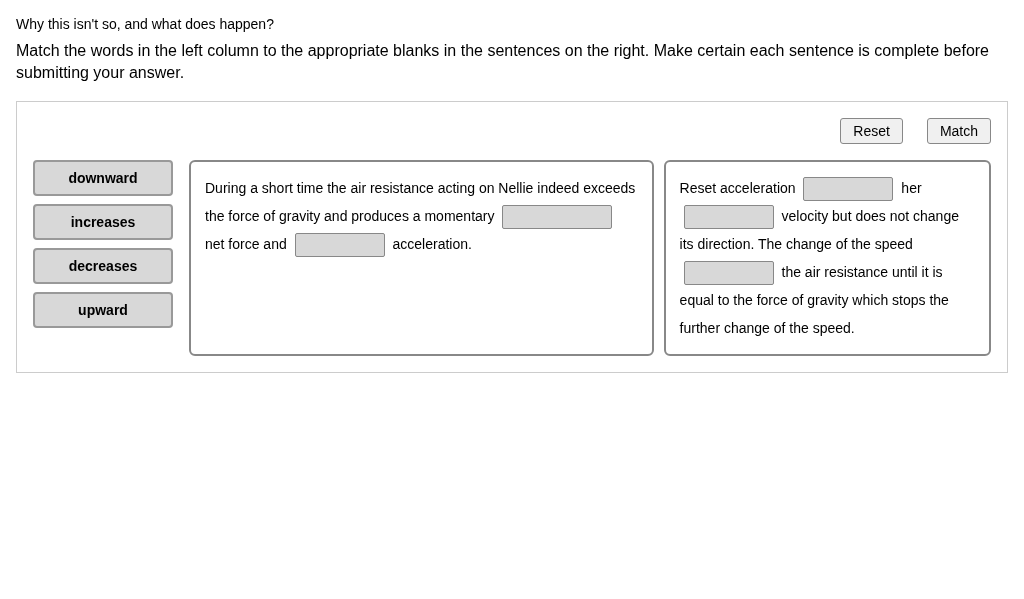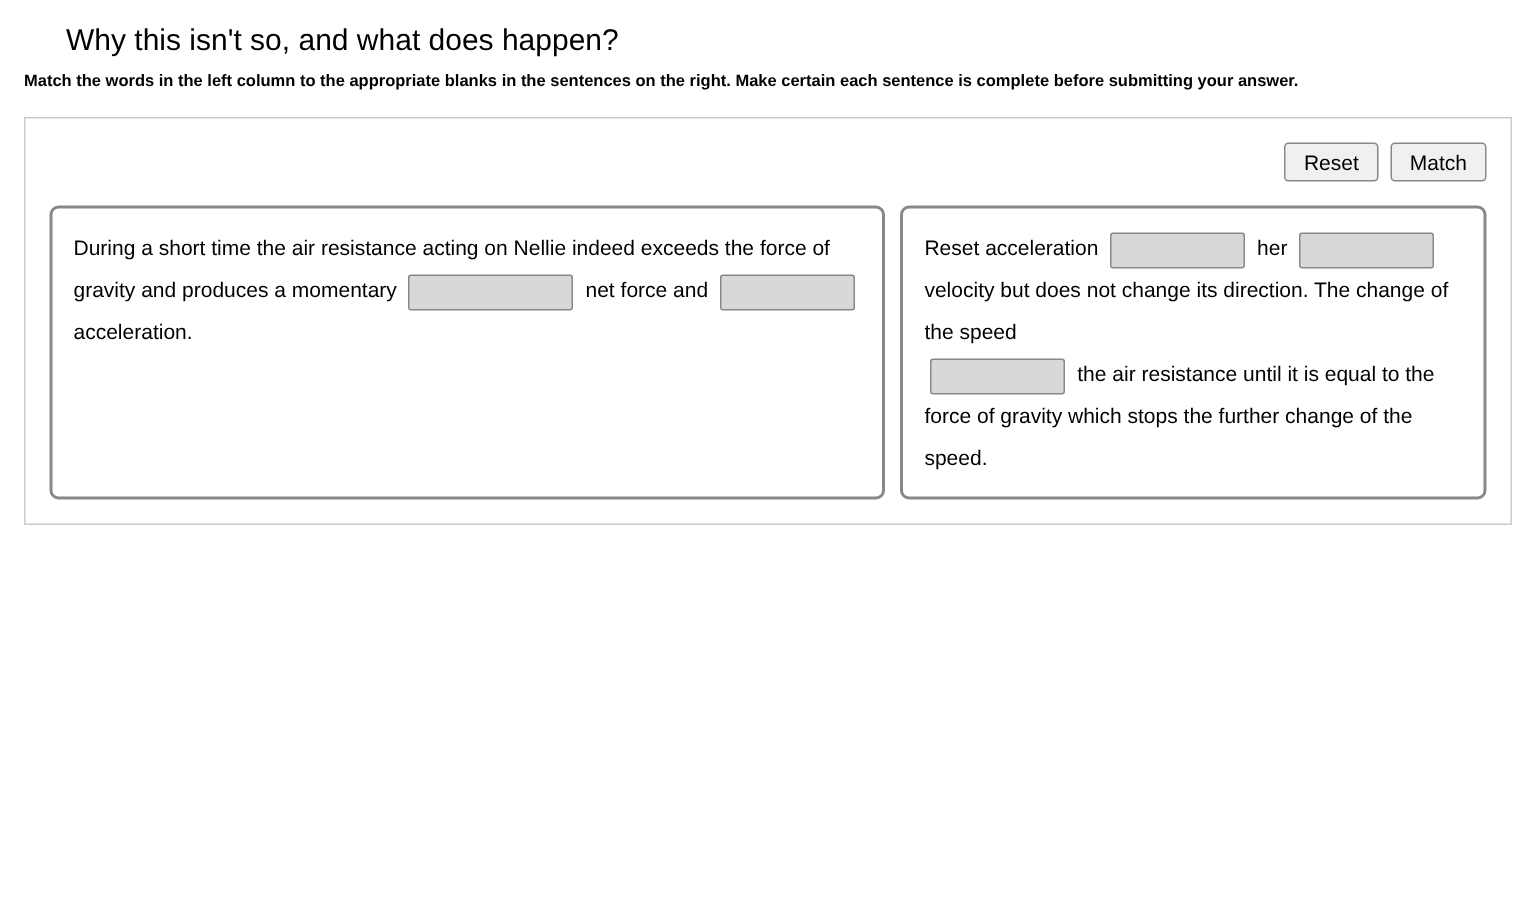--- a/index.html
+++ b/index.html
@@ -5,39 +5,38 @@
     * { box-sizing: border-box; margin: 0; padding: 0; }
     body {
       font-family: Arial, sans-serif;
       font-size: 14px;
       background: #fff;
       color: #000;
       padding: 16px;
     }
     .intro-question {
       margin-bottom: 8px;
-      font-size: 20px;
-      margin-left: 28px;
+      font-size: 14px;
     }
     .instructions {
-      font-weight: bold;
-      font-size: 11px;
+      font-weight: normal;
+      font-size: 16px;
       margin-bottom: 16px;
       line-height: 1.4;
     }
     .activity-container {
       border: 1px solid #ccc;
       padding: 16px;
       background: #fff;
     }
     .toolbar {
       display: flex;
       justify-content: flex-end;
       margin-bottom: 16px;
-      gap: 8px;
+      gap: 24px;
     }
     .toolbar-btn {
       border: 1px solid #888;
       background: #f0f0f0;
       padding: 4px 12px;
       font-size: 14px;
       cursor: pointer;
       border-radius: 3px;
     }
     .main-area {
@@ -96,20 +95,26 @@
 <p class="instructions">Match the words in the left column to the appropriate blanks in the sentences on the right.
 Make certain each sentence is complete before submitting your answer.</p>
 
 <div class="activity-container">
   <div class="toolbar">
     <button class="toolbar-btn">Reset</button>
     <button class="toolbar-btn">Match</button>
   </div>
 
   <div class="main-area">
+    <div class="word-bank">
+      <button class="word-btn">downward</button>
+      <button class="word-btn">increases</button>
+      <button class="word-btn">decreases</button>
+      <button class="word-btn">upward</button>
+    </div>
 
     <div class="sentences-area">
       <div class="sentence-box">
         <span>During a short time the air resistance acting on Nellie indeed exceeds the force of gravity and produces a momentary </span><span class="blank"></span><span> net force and </span><span class="blank blank-sm"></span><span> acceleration.</span>
       </div>
 
       <div class="sentence-box">
         <span>Reset acceleration </span><span class="blank blank-sm"></span><span> her </span><span class="blank blank-sm"></span><span> velocity but does not change its direction. The change of the speed</span>
         <br>
         <span class="blank blank-sm"></span><span> the air resistance until it is equal to the force of gravity which stops the further change of the speed.</span>

